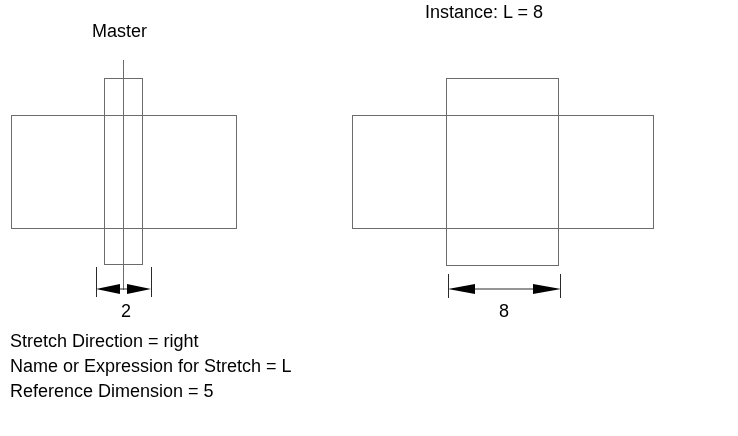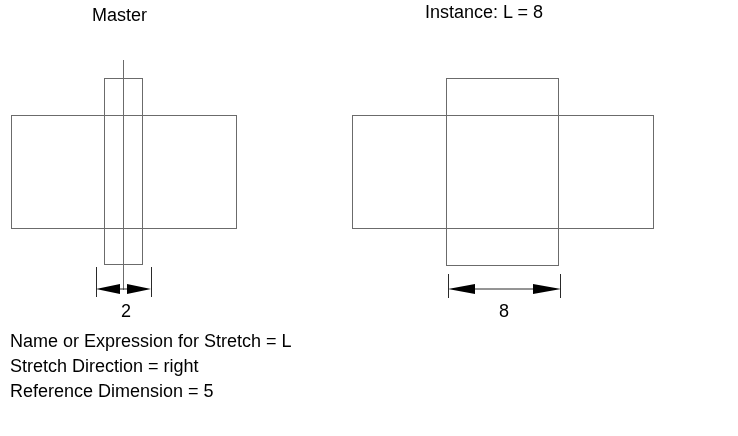--- a/index.html
+++ b/index.html
@@ -59,21 +59,21 @@
     font-size: 18px;
     line-height: 25px;
     white-space: nowrap;
   }
 </style>
 </head>
 <body>
 
 <div id="canvas">
 
-  <div class="label" style="left:92px; top:4px;text-align:right;">Master</div>
+  <div class="label" style="left:92px; top:20px;text-align:right;">Master</div>
 
   <div class="vline" style="left:123px; top:60px; height:230px;"></div>
 
   <div class="rect" style="left:104px; top:78px; width:39px; height:187px;"></div>
 
   <div class="rect" style="left:11px; top:115px; width:226px; height:114px;"></div>
 
   <div class="ext-line" style="left:96px; top:267px; height:30px;"></div>
   <div class="ext-line" style="left:151px; top:267px; height:30px;"></div>
 
@@ -96,18 +96,18 @@
 
   <svg class="dim-svg" style="left:444px; top:281px;" width="122" height="16" viewBox="0 0 122 16">
     <line x1="31" y1="8" x2="89" y2="8" stroke="#2a2a2a" stroke-width="1"></line>
     <polygon points="4,8 31,3 31,13" fill="#000000"></polygon>
     <polygon points="117,8 89,3 89,13" fill="#000000"></polygon>
   </svg>
 
   <div class="dim-label" style="left:494px; top:301px;">8</div>
 
   <div class="notes">
+    <div>Stretch Direction = right</div>
     <div>Name or Expression for Stretch = L</div>
-    <div>Stretch Direction = right</div>
     <div>Reference Dimension = 5</div>
   </div>
 
 </div>
 
 </body></html>

